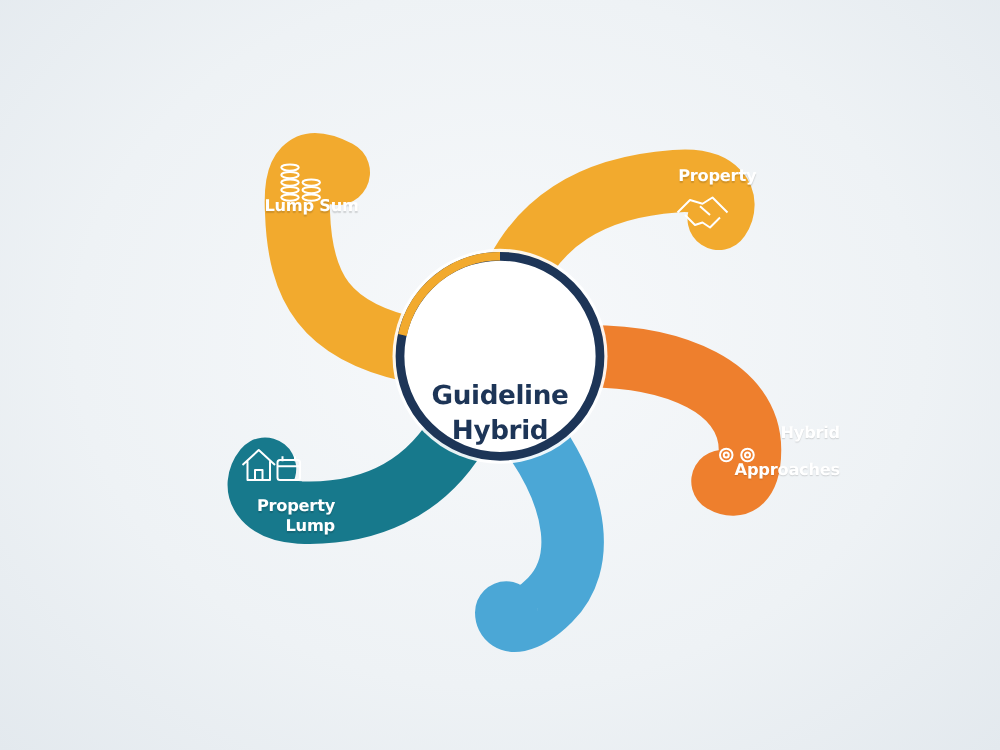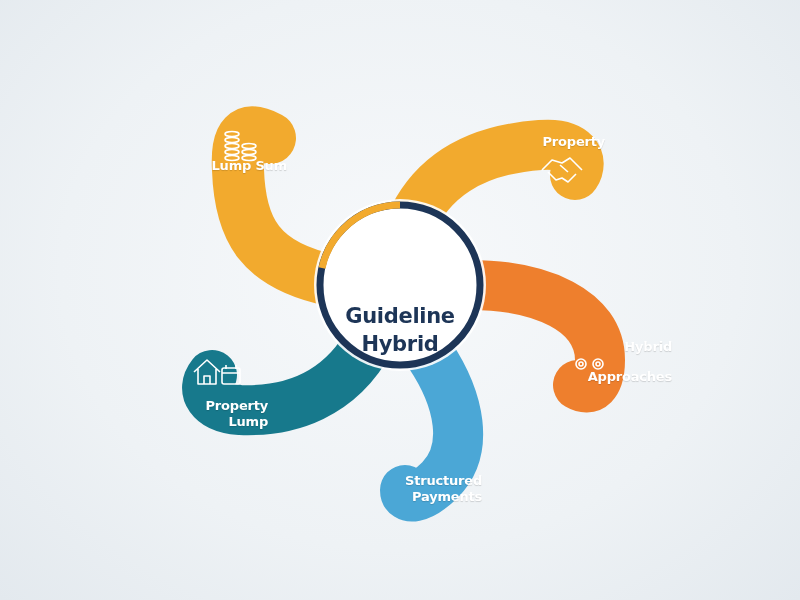--- a/index.html
+++ b/index.html
@@ -82,21 +82,17 @@
   <div class="lbl" style="left:192px; top:158px; width:95px;">
     <span>Lump Sum</span>
   </div>
   <div class="lbl" style="left:525px; top:134px; width:80px;">
     <span>Property</span>
   </div>
   <div class="lbl" style="left:572px; top:339px; width:100px;">
     <div>Hybrid</div>
     <div style="margin-top:14px;">Approaches</div>
   </div>
-  <div class="lbl" style="left:372px; top:473px; width:110px;">
-    <div>Structured</div>
-    <div>Payments</div>
-  </div>
   <div class="lbl" style="left:168px; top:398px; width:100px;">
     <div>Property</div>
     <div>Lump</div>
   </div>
 </div>
 
 </body></html>

